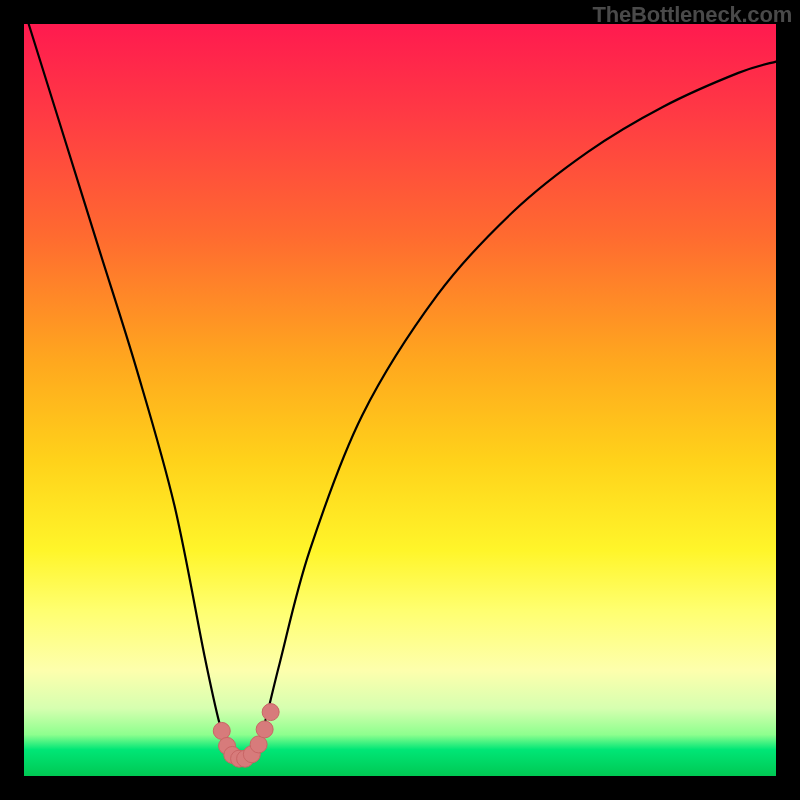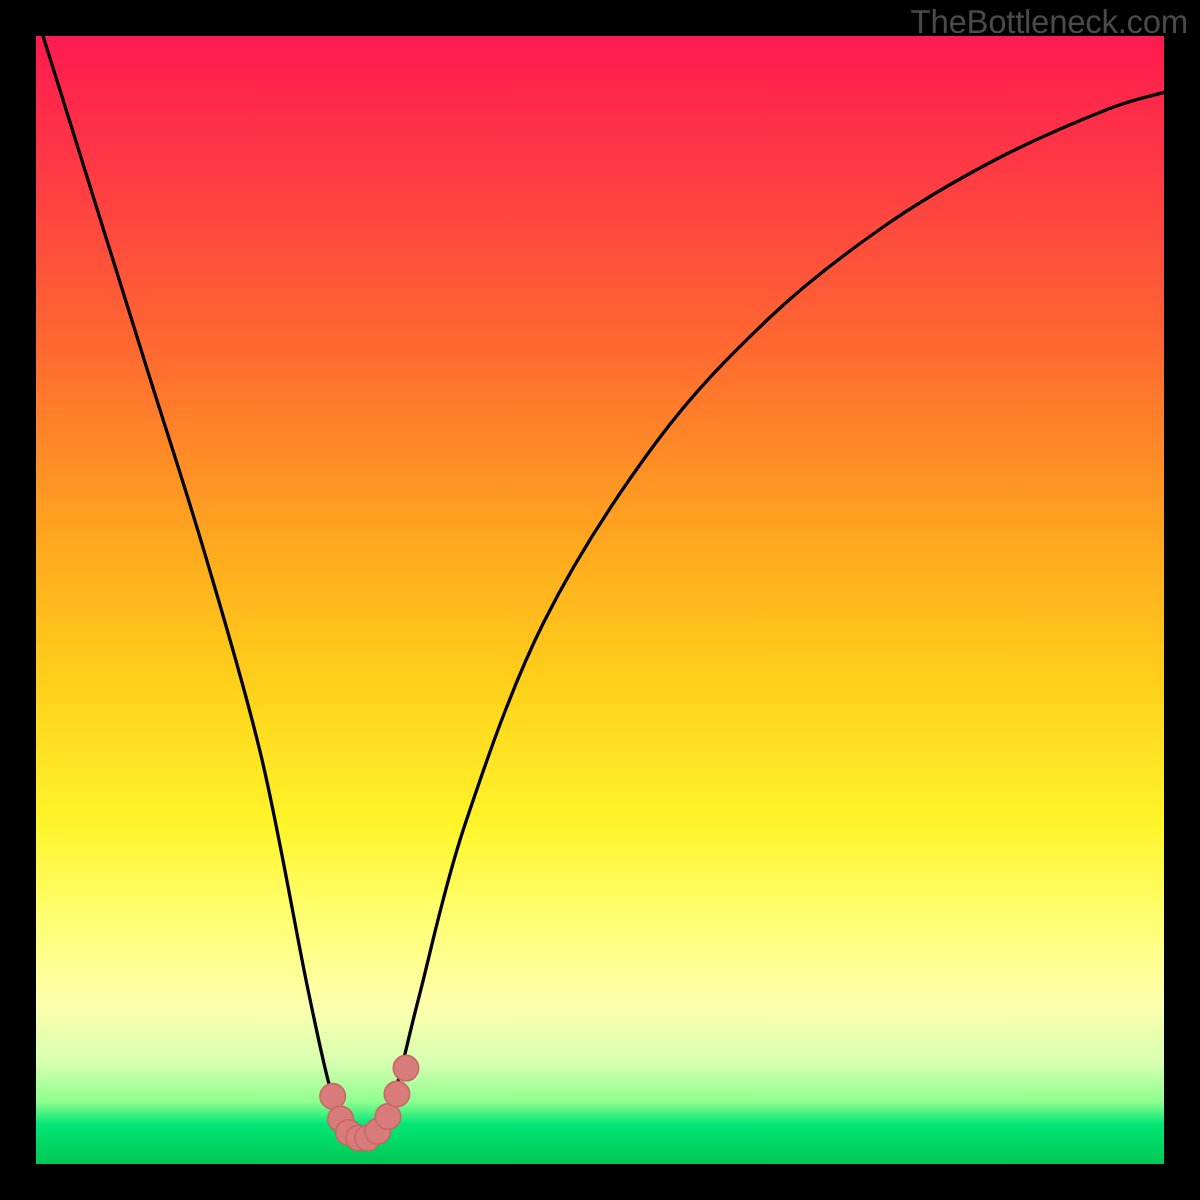--- a/index.html
+++ b/index.html
@@ -30,21 +30,21 @@
       #8eff8e 94.5%,
       #00e676 96.5%,
       #00c853 100%);
   }
   .watermark {
     position: absolute;
     top: 2px;
     right: 8px;
     color: #4a4a4a;
     font-size: 22px;
-    font-weight: 400;
+    font-weight: 700;
     letter-spacing: -0.2px;
     z-index: 5;
   }
   svg.curve {
     position: absolute;
     left: 0;
     top: 0;
     width: 752px;
     height: 752px;
     overflow: visible;

